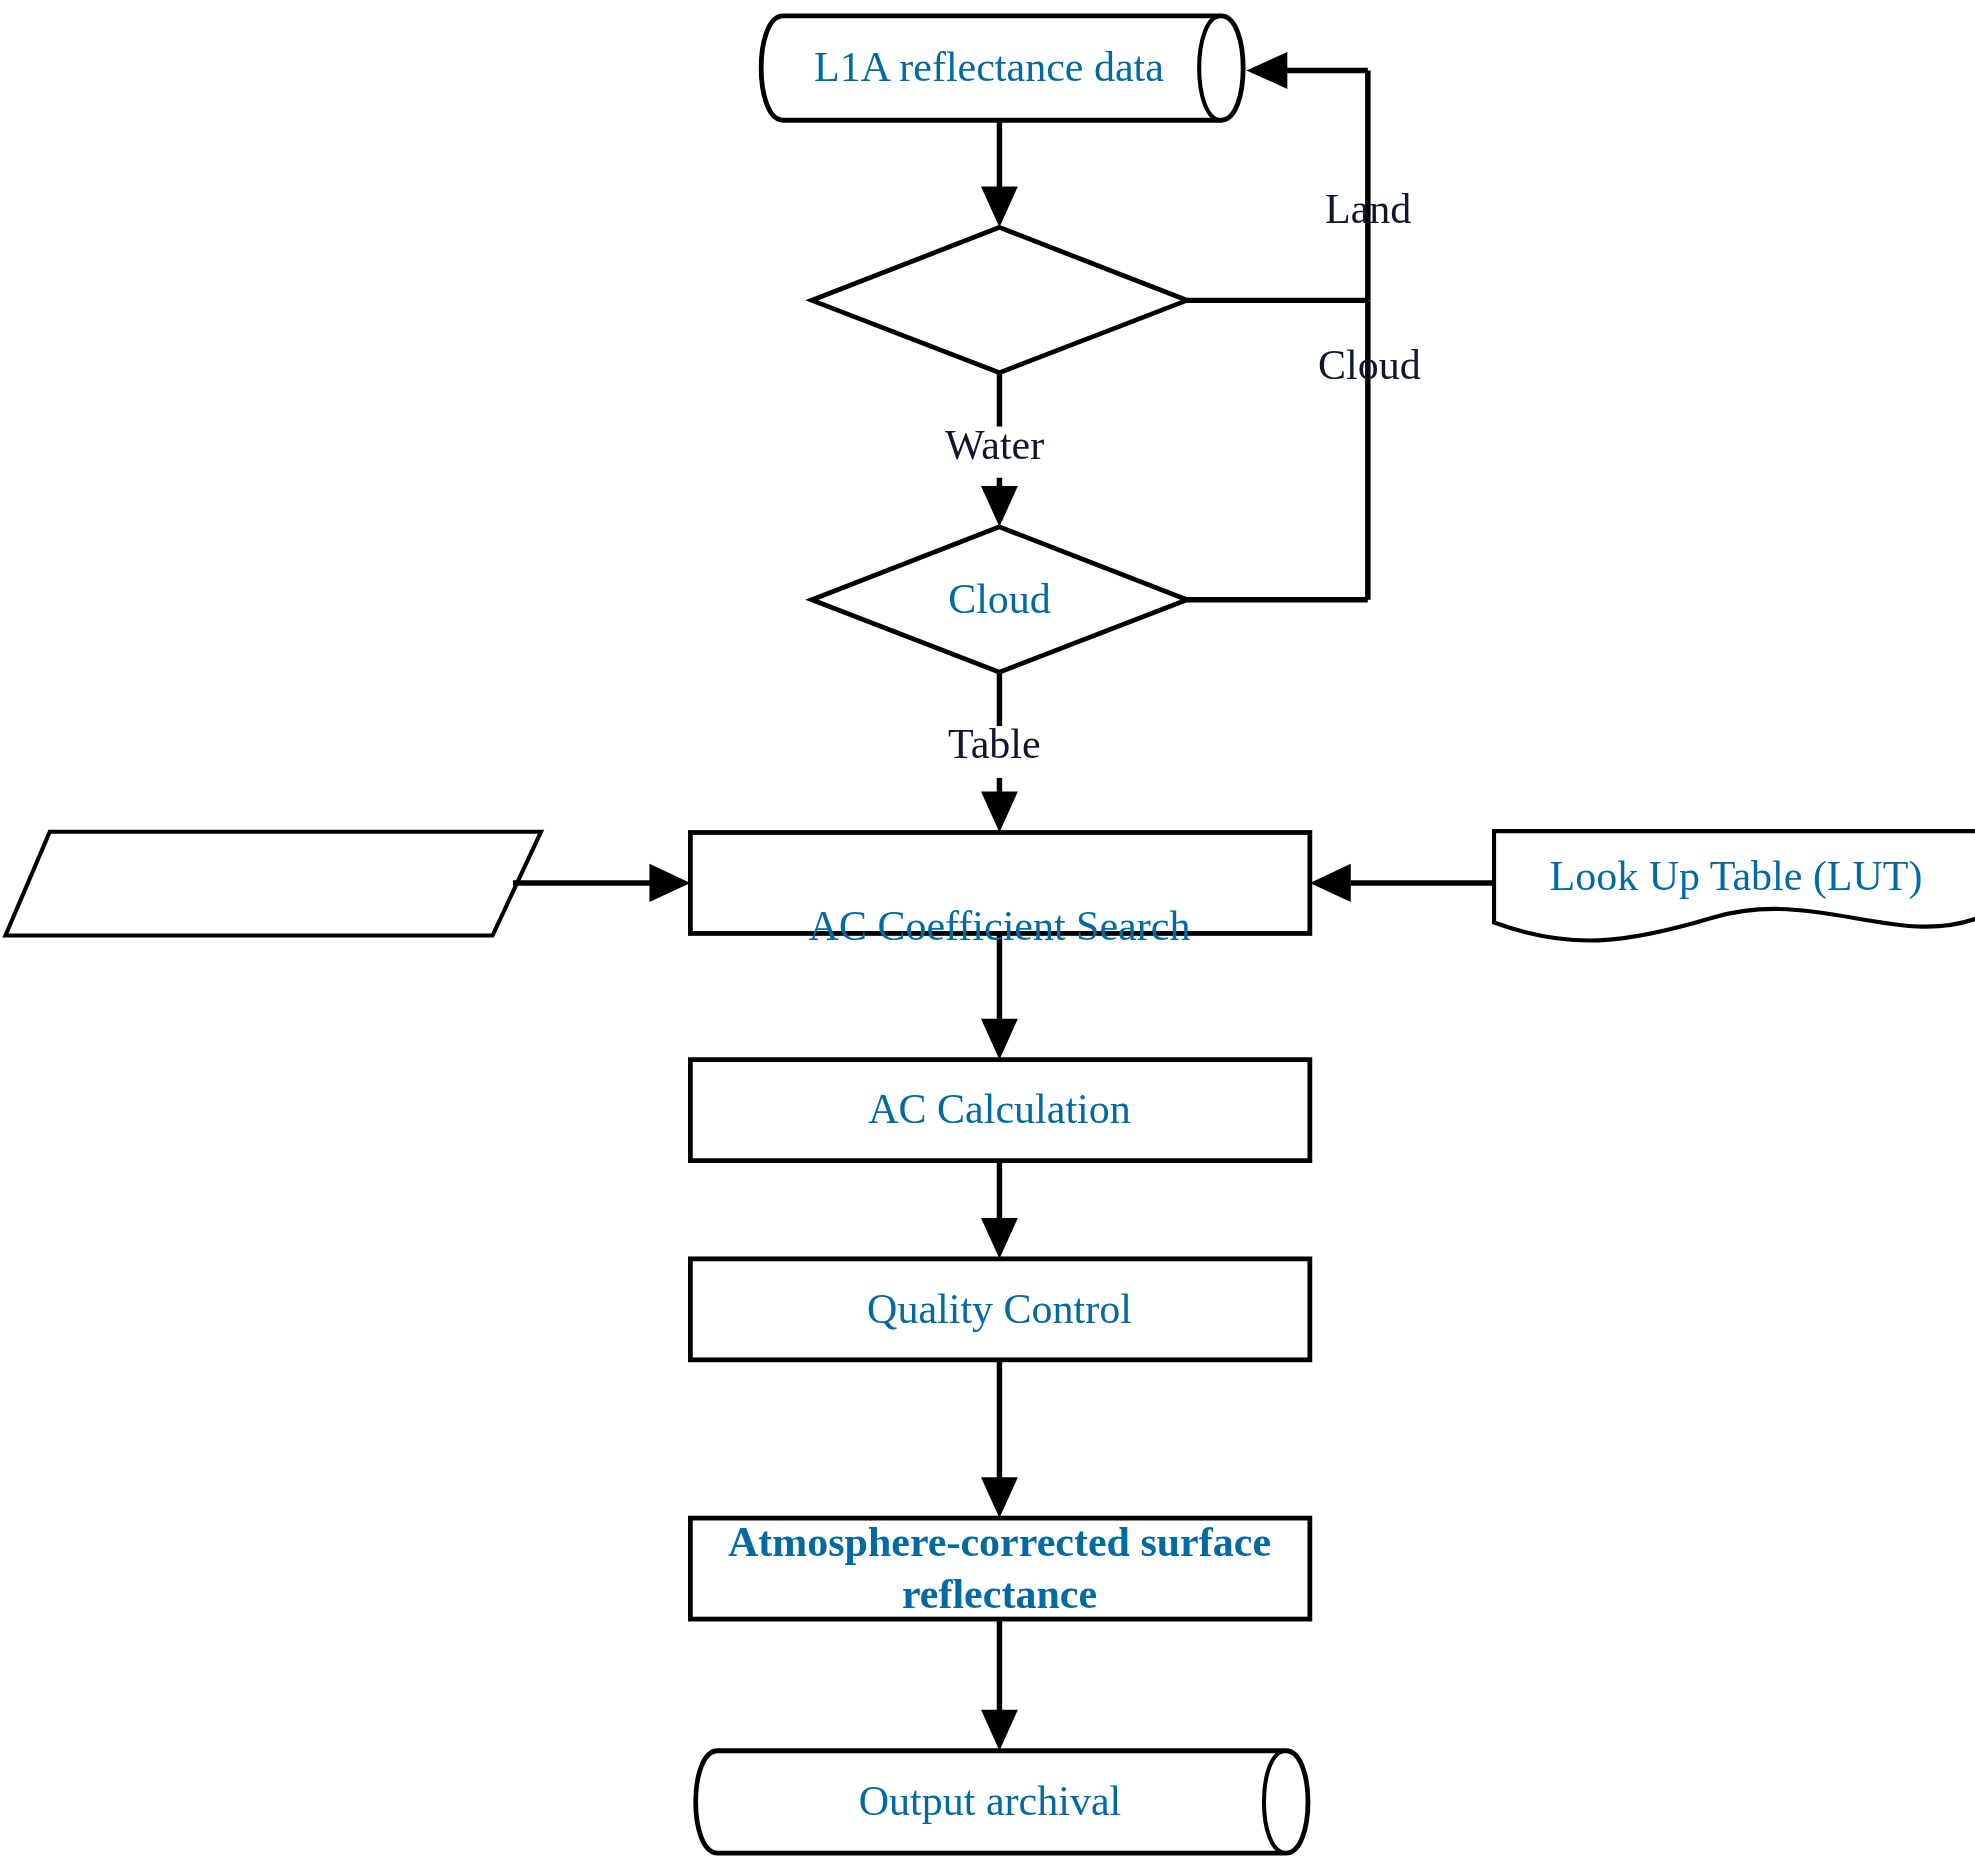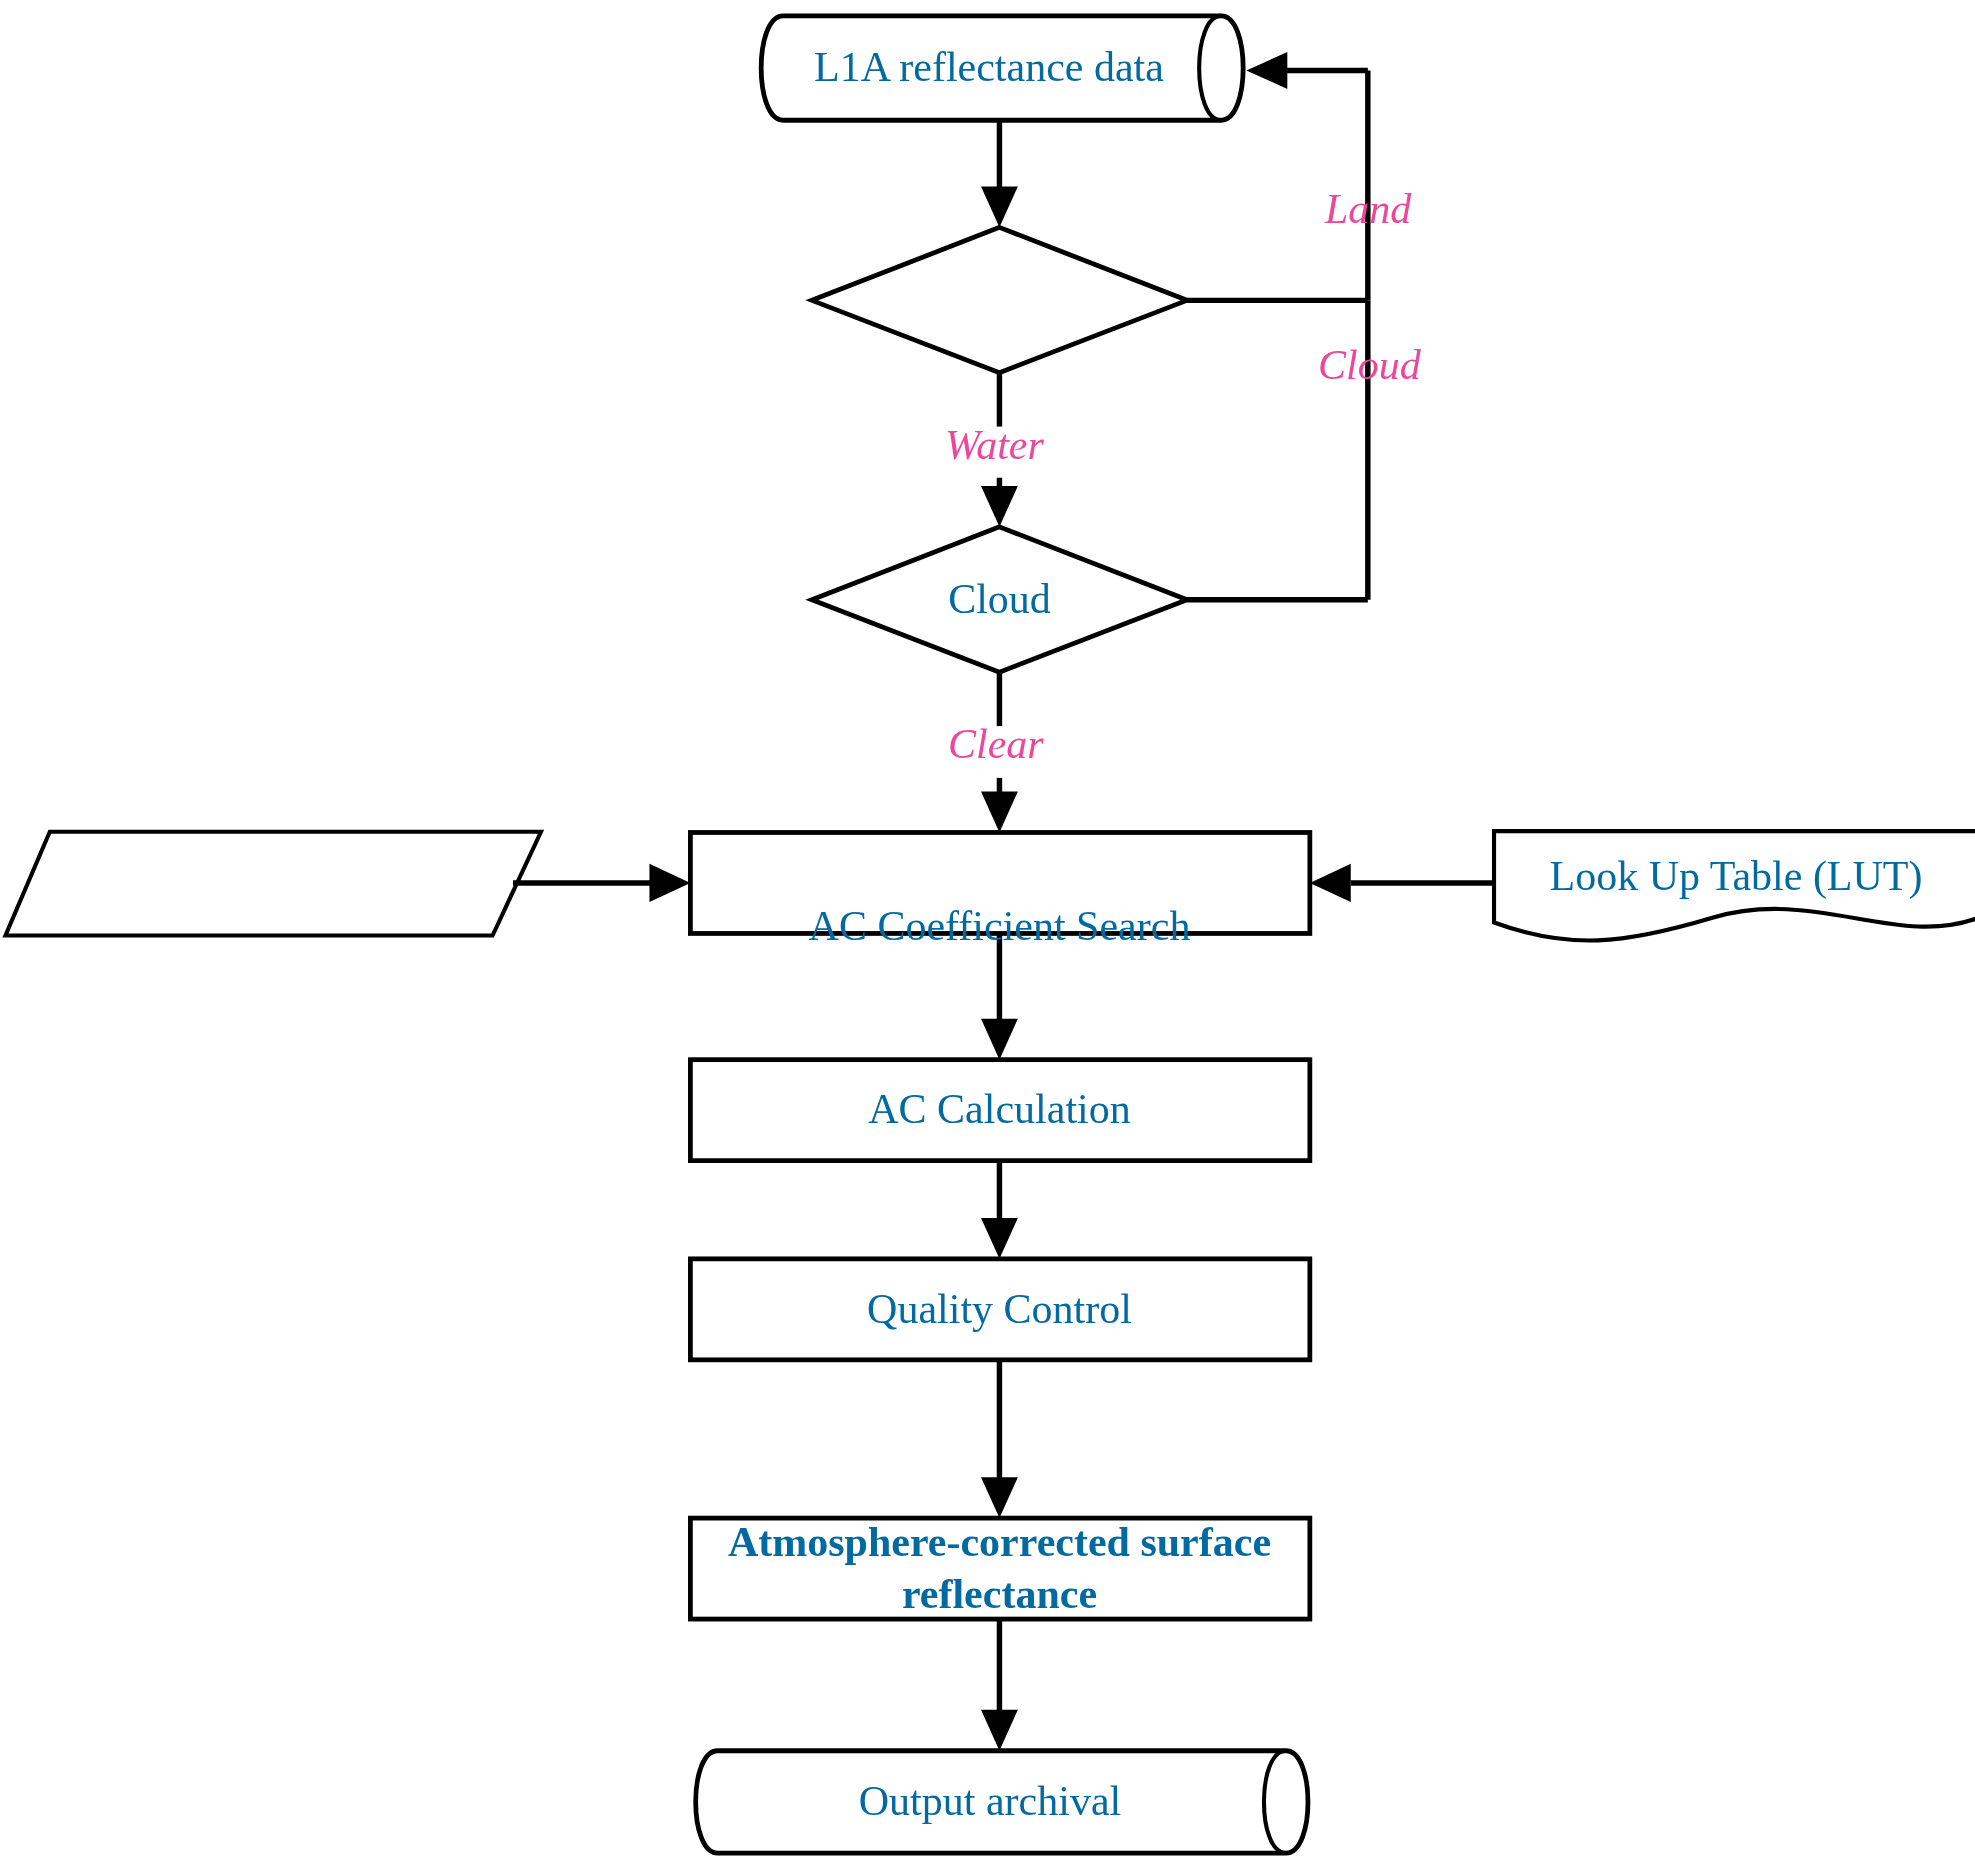--- a/index.html
+++ b/index.html
@@ -56,24 +56,23 @@
     justify-content: center;
     text-align: center;
     color: #0369a1;
     font-family: "Liberation Serif", "DejaVu Serif", serif;
     line-height: 1.22;
     white-space: pre-line;
     pointer-events: none;
   }
   .edge-label {
     position: absolute;
-    color: #ec4899;
+    color: #0f172a;
     font-family: "Liberation Serif", "DejaVu Serif", serif;
     white-space: nowrap;
-    font-style: italic;
   }
   .fs-main { font-size: 42px; }
   .fs-edge { font-size: 42px; }
 </style>
 </head>
 <body>
 
 <div id="page">
 
   <svg id="flow-svg" viewBox="0 0 2895 2742">
@@ -212,16 +211,16 @@
 reflectance</div>
 
   <div class="node-label fs-main" style="left:690px; top:1751px; width:600px; height:102px;">Output archival</div>
 
   <div class="edge-label fs-edge" style="left:1325px; top:185px;">Land</div>
 
   <div class="edge-label fs-edge" style="left:1318px; top:341px;">Cloud</div>
 
   <div class="edge-label fs-edge" style="left:945px; top:421px;">Water</div>
 
-  <div class="edge-label fs-edge" style="left:948px; top:720px;">Clear</div>
+  <div class="edge-label fs-edge" style="left:948px; top:720px;">Table</div>
 
 </div>
 
 
 </body></html>

